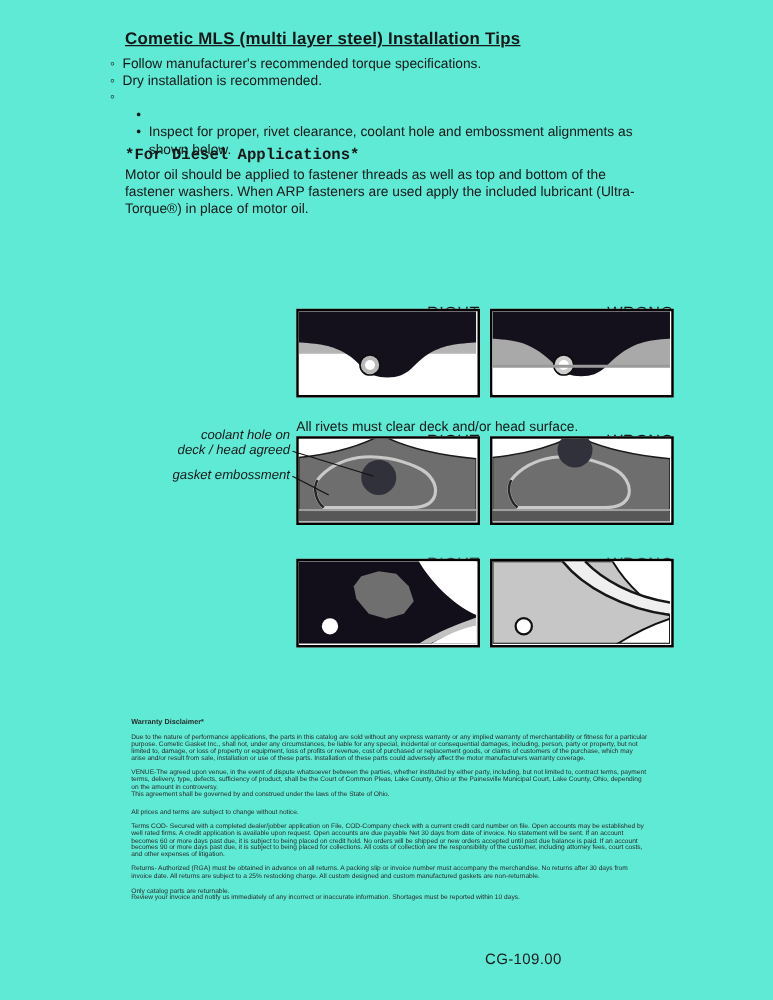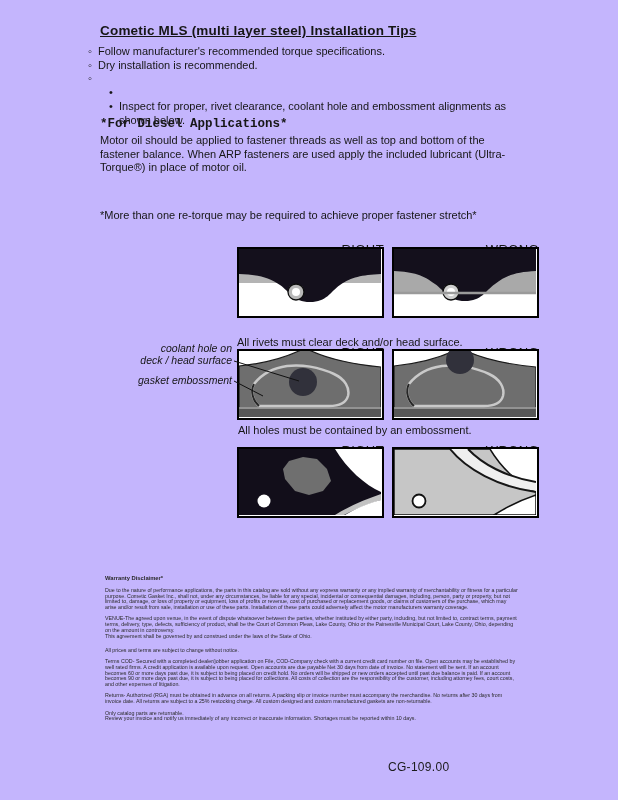--- a/index.html
+++ b/index.html
@@ -1,17 +1,17 @@
 <!DOCTYPE html>
 <html><head>
 <meta charset="utf-8">
 <style>
   html,body{margin:0;padding:0;background:#ffffff;}
   .page{
-    position:relative;width:618px;height:800px;background:#c4b5fd;
+    position:relative;width:618px;height:800px;background:#5eead4;
     font-family:"Liberation Sans",sans-serif;color:#161616;overflow:hidden;
   }
   .abs{position:absolute;}
   .title{
     left:100px;top:23px;font-size:13.5px;font-weight:bold;
     text-decoration:underline;letter-spacing:.2px;
   }
   .bullets{left:88px;top:45px;width:450px;font-size:11px;line-height:13.7px;}
   .b-row{display:flex;}
   .b-row .mark{width:10px;flex:none;}
@@ -59,22 +59,21 @@
     <div class="b-row b-sub">
       <span class="mark">•</span>
     </div>
     <div class="b-row b-sub">
       <span class="mark">•</span>
       <span>Inspect for proper, rivet clearance, coolant hole and embossment alignments as shown below.</span>
     </div>
   </div>
 
   <div class="abs diesel-h">*For Diesel Applications*</div>
-  <div class="abs para p1">Motor oil should be applied to fastener threads as well as top and bottom of the fastener balance. When ARP fasteners are used apply the included lubricant (Ultra-Torque®) in place of motor oil.</div>
-  <div class="abs para p3">*More than one re-torque may be required to achieve proper fastener stretch*</div>
+  <div class="abs para p1">Motor oil should be applied to fastener threads as well as top and bottom of the fastener washers. When ARP fasteners are used apply the included lubricant (Ultra-Torque®) in place of motor oil.</div>
 
   <div class="abs dg-label" style="left:237px;top:230px;">RIGHT</div>
   <div class="abs dg-label" style="left:392px;top:230px;">WRONG</div>
 
   <div class="abs dg-box" style="left:237px;top:247px;">
     <svg viewBox="0 0 142 66">
       <rect width="142" height="66" fill="#ffffff"></rect>
       <rect x="0" y="25" width="142" height="9" fill="#b4b4b4"></rect>
       <path d="M0,0 H142 V25 C122,26 113,28 101,36 C91,43 88,53 71,53 C54,53 51,43 41,36 C29,28 20,26 0,25 Z" fill="#14101c"></path>
       <circle cx="57" cy="43" r="8" fill="#b9b9b9" stroke="#0d0d0d" stroke-width="1.3"></circle>
@@ -92,21 +91,21 @@
       <line x1="0" y1="44" x2="142" y2="44" stroke="#9a9a9a" stroke-width="2.4"></line>
     </svg>
   </div>
   <div class="abs caption" style="left:237px;top:336px;">All rivets must clear deck and/or head surface.</div>
 
   <div class="abs dg-label" style="left:237px;top:333px;">RIGHT</div>
   <div class="abs dg-label" style="left:392px;top:333px;">WRONG</div>
 
   <div class="abs side-label" style="left:108px;top:343px;width:124px;">
     <div>coolant hole on</div>
-    <div>deck / head surface</div>
+    <div>deck / head agreed</div>
   </div>
   <div class="abs side-label" style="left:100px;top:375px;width:132px;">gasket embossment</div>
 
   <div class="abs dg-box" style="left:237px;top:349px;">
     <svg viewBox="0 0 142 66">
       <rect width="142" height="66" fill="#ffffff"></rect>
       <path d="M0,15 C30,12 50,5 64,-2 L68,-2 C84,6 110,13 142,16 L142,66 L0,66 Z" fill="#6e6e6e" stroke="#1a1a1a" stroke-width="1.2"></path>
       <rect x="0" y="58" width="142" height="8" fill="#575757"></rect>
       <line x1="0" y1="57" x2="142" y2="57" stroke="#9f9f9f" stroke-width="1.5"></line>
       <path d="M20,55 C14,50 11,40 15,33 C22,24 34,17 48,15 C62,13 80,16 95,23 C106,28 111,37 109,45 C107,52 100,55 90,55 Z" fill="none" stroke="#c9c9c9" stroke-width="2.5" stroke-linejoin="round"></path>
@@ -118,21 +117,20 @@
     <svg viewBox="0 0 142 66">
       <rect width="142" height="66" fill="#ffffff"></rect>
       <path d="M0,15 C30,12 50,5 64,-2 L68,-2 C84,6 110,13 142,16 L142,66 L0,66 Z" fill="#6e6e6e" stroke="#1a1a1a" stroke-width="1.2"></path>
       <rect x="0" y="58" width="142" height="8" fill="#575757"></rect>
       <line x1="0" y1="57" x2="142" y2="57" stroke="#9f9f9f" stroke-width="1.5"></line>
       <path d="M20,55 C14,50 11,40 15,33 C22,24 34,17 48,15 C62,13 80,16 95,23 C106,28 111,37 109,45 C107,52 100,55 90,55 Z" fill="none" stroke="#c9c9c9" stroke-width="2.5" stroke-linejoin="round"></path>
       <path d="M20,55 C14,50 11,40 15,33" fill="none" stroke="#262626" stroke-width="2"></path>
       <circle cx="66" cy="9" r="14" fill="#31313b"></circle>
     </svg>
   </div>
-  <div class="abs caption" style="left:238px;top:424px;">All holes must be contained by an embossment.</div>
 
   <div class="abs dg-label" style="left:237px;top:431px;">RIGHT</div>
   <div class="abs dg-label" style="left:392px;top:431px;">WRONG</div>
 
   <div class="abs dg-box" style="left:237px;top:447px;">
     <svg viewBox="0 0 142 66">
       <rect width="142" height="66" fill="#ffffff"></rect>
       <path d="M0,0 H96 C108,20 126,36 142,43 V66 H0 Z" fill="#120e1a"></path>
       <path d="M96,66 C112,56 128,50 142,45 L142,51 C129,55 117,60 105,66 Z" fill="#c2c2c2"></path>
       <path d="M142,66 H106 C119,58 131,54 142,51 Z" fill="#ffffff"></path>

